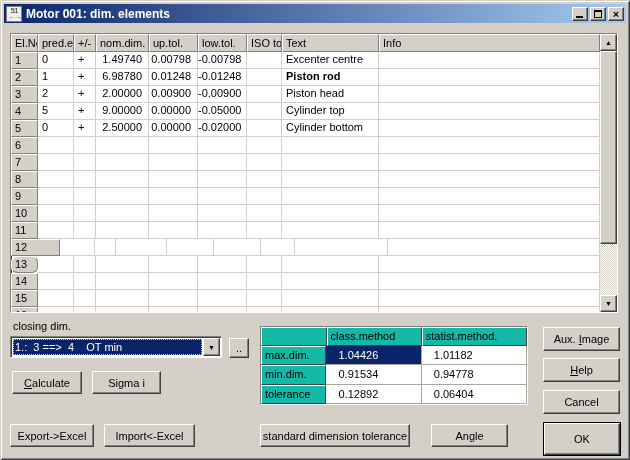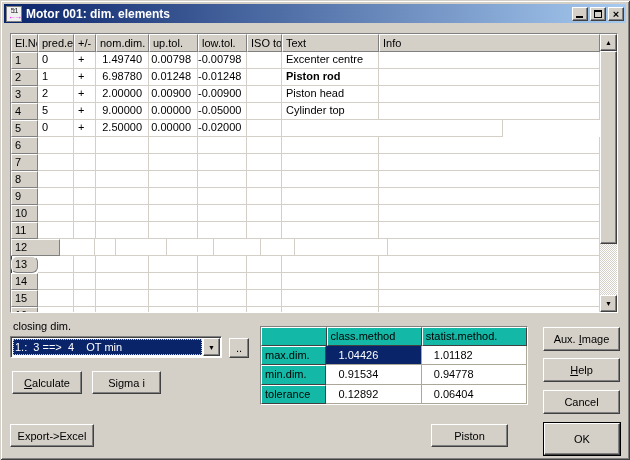--- a/index.html
+++ b/index.html
@@ -218,20 +218,21 @@
           <div class="cell" style="width: 221px;"></div>
         </div>
         <div class="trow">
           <div class="rowhdr" style="width: 27px;">5</div>
           <div class="cell" style="width: 36px;">0</div>
           <div class="cell" style="width: 22px;">+</div>
           <div class="cell num" style="width: 53px;">2.50000</div>
           <div class="cell num" style="width: 49px;">0.00000</div>
           <div class="cell num" style="width: 49px;">-0.02000</div>
           <div class="cell" style="width: 35px;"></div>
+          <div class="cell" style="width: 97px;">Cylinder bottom</div>
           <div class="cell" style="width: 221px;"></div>
         </div>
         <div class="trow">
           <div class="rowhdr" style="width: 27px;">6</div>
           <div class="cell" style="width: 36px;"></div>
           <div class="cell" style="width: 22px;"></div>
           <div class="cell num" style="width: 53px;"></div>
           <div class="cell num" style="width: 49px;"></div>
           <div class="cell num" style="width: 49px;"></div>
           <div class="cell" style="width: 35px;"></div>
@@ -391,15 +392,17 @@
       <div class="rcell w-sta">0.06404</div>
     </div>
   </div>
 
   <button class="btn" style="left:543px; top:327px; width:77px; height:24px;"><span>Aux. </span><u>I</u><span>mage</span></button>
   <button class="btn" style="left:543px; top:358px; width:77px; height:24px;"><u>H</u><span>elp</span></button>
   <button class="btn" style="left:543px; top:390px; width:77px; height:24px;">Cancel</button>
   <button class="btn default" style="left:544px; top:423px; width:76px; height:32px;">OK</button>
 
   <button class="btn" style="left:10px; top:424px; width:84px; height:23px;">Export-&gt;Excel</button>
-  <button class="btn" style="left:431px; top:424px; width:77px; height:23px;">Piston</button>
+  <button class="btn" style="left:104px; top:424px; width:91px; height:23px;">Import&lt;-Excel</button>
+  <button class="btn" style="left:260px; top:424px; width:150px; height:23px;">standard dimension tolerance</button>
+  <button class="btn" style="left:431px; top:424px; width:77px; height:23px;">Angle</button>
 
 </div>
 
 </body></html>

